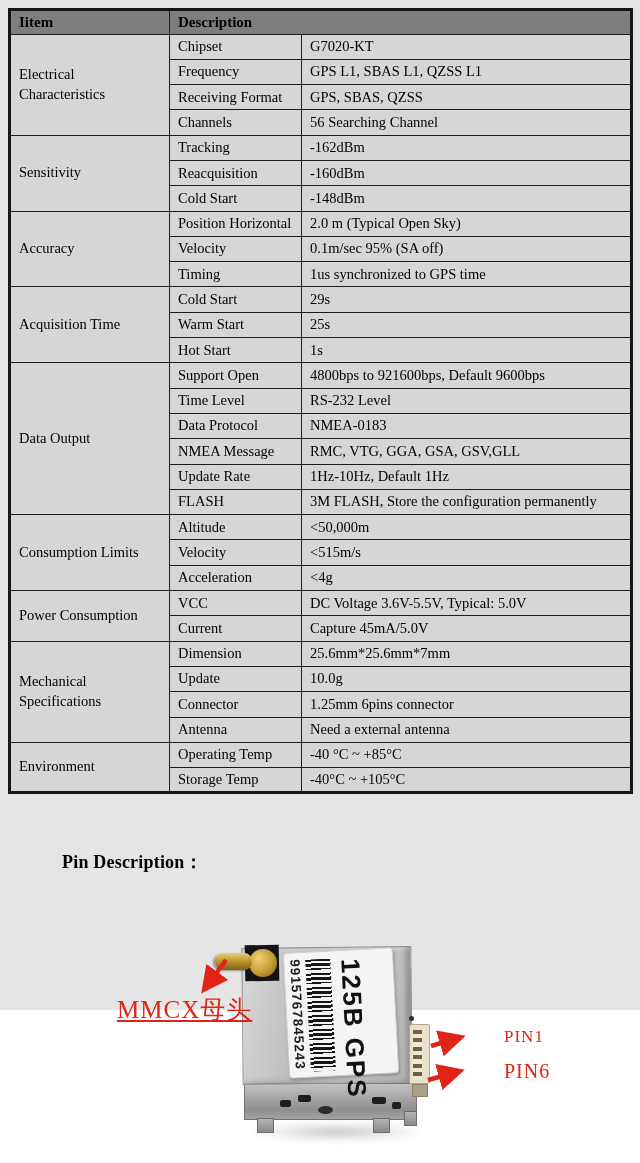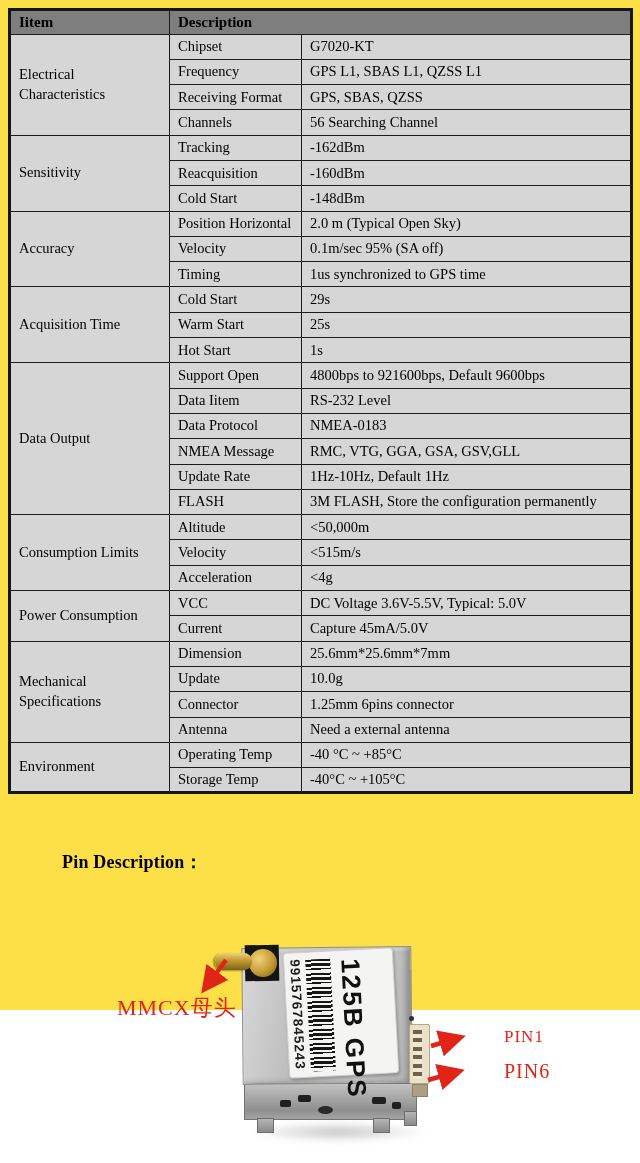--- a/index.html
+++ b/index.html
@@ -4,21 +4,21 @@
 <style>
   * { box-sizing: border-box; }
   html,body { margin:0; padding:0; }
   body {
     width:640px; height:1163px;
     background:#ffffff;
     font-family:"Liberation Serif", serif;
     position:relative;
     overflow:hidden;
   }
-  .page { position:absolute; left:0; top:0; width:640px; height:1010px; background:#fde047; }
+  .page { position:absolute; left:0; top:0; width:640px; height:1010px; background:#e5e5e5; }
 
   
   table.spec {
     position:absolute; left:8px; top:8px; width:622px;
     border-collapse:collapse; table-layout:fixed;
     border:3px solid #161616;
   }
   table.spec th, table.spec td {
     border:1.5px solid #1c1c1c;
     color:#000;
@@ -146,21 +146,21 @@
       #6f6347 0px, #6f6347 4px,
       #efe8d5 4px, #efe8d5 8.5px);
   }
   .pin-tab { left:412px; top:1084px; width:16px; height:13px; background:#ab9f86; border:1px solid #8d8163; }
   .edge-dot { left:409px; top:1016px; width:5px; height:5px; background:#2e2e2e; border-radius:50%; }
 
   .annotation {
     color:#e02417;
     white-space:nowrap;
   }
-  .ann-mmcx { left:117px; top:993px; font-size:22px; letter-spacing:1px; }
+  .ann-mmcx { left:117px; top:993px; font-size:25px; letter-spacing:1px;text-decoration:underline; }
   .ann-pin1 { left:504px; top:1027px; font-size:17px; letter-spacing:1px; }
   .ann-pin6 { left:504px; top:1060px; font-size:20px; letter-spacing:1px;font-family:Liberation Serif, serif; }
 
   svg.arrows { left:0; top:0; width:640px; height:1163px; pointer-events:none; }
 </style>
 </head>
 <body>
 
 <div class="page">
 
@@ -232,21 +232,21 @@
         <tr>
           <td>Hot Start</td>
           <td>1s</td>
         </tr>
         <tr>
           <td class="item-cell" rowspan="6">Data Output</td>
           <td>Support Open</td>
           <td>4800bps to 921600bps, Default 9600bps</td>
         </tr>
         <tr>
-          <td>Data Iitem</td>
+          <td>Time Level</td>
           <td>RS-232 Level</td>
         </tr>
         <tr>
           <td>Data Protocol</td>
           <td>NMEA-0183</td>
         </tr>
         <tr>
           <td>NMEA Message</td>
           <td>RMC, VTG, GGA, GSA, GSV,GLL</td>
         </tr>

